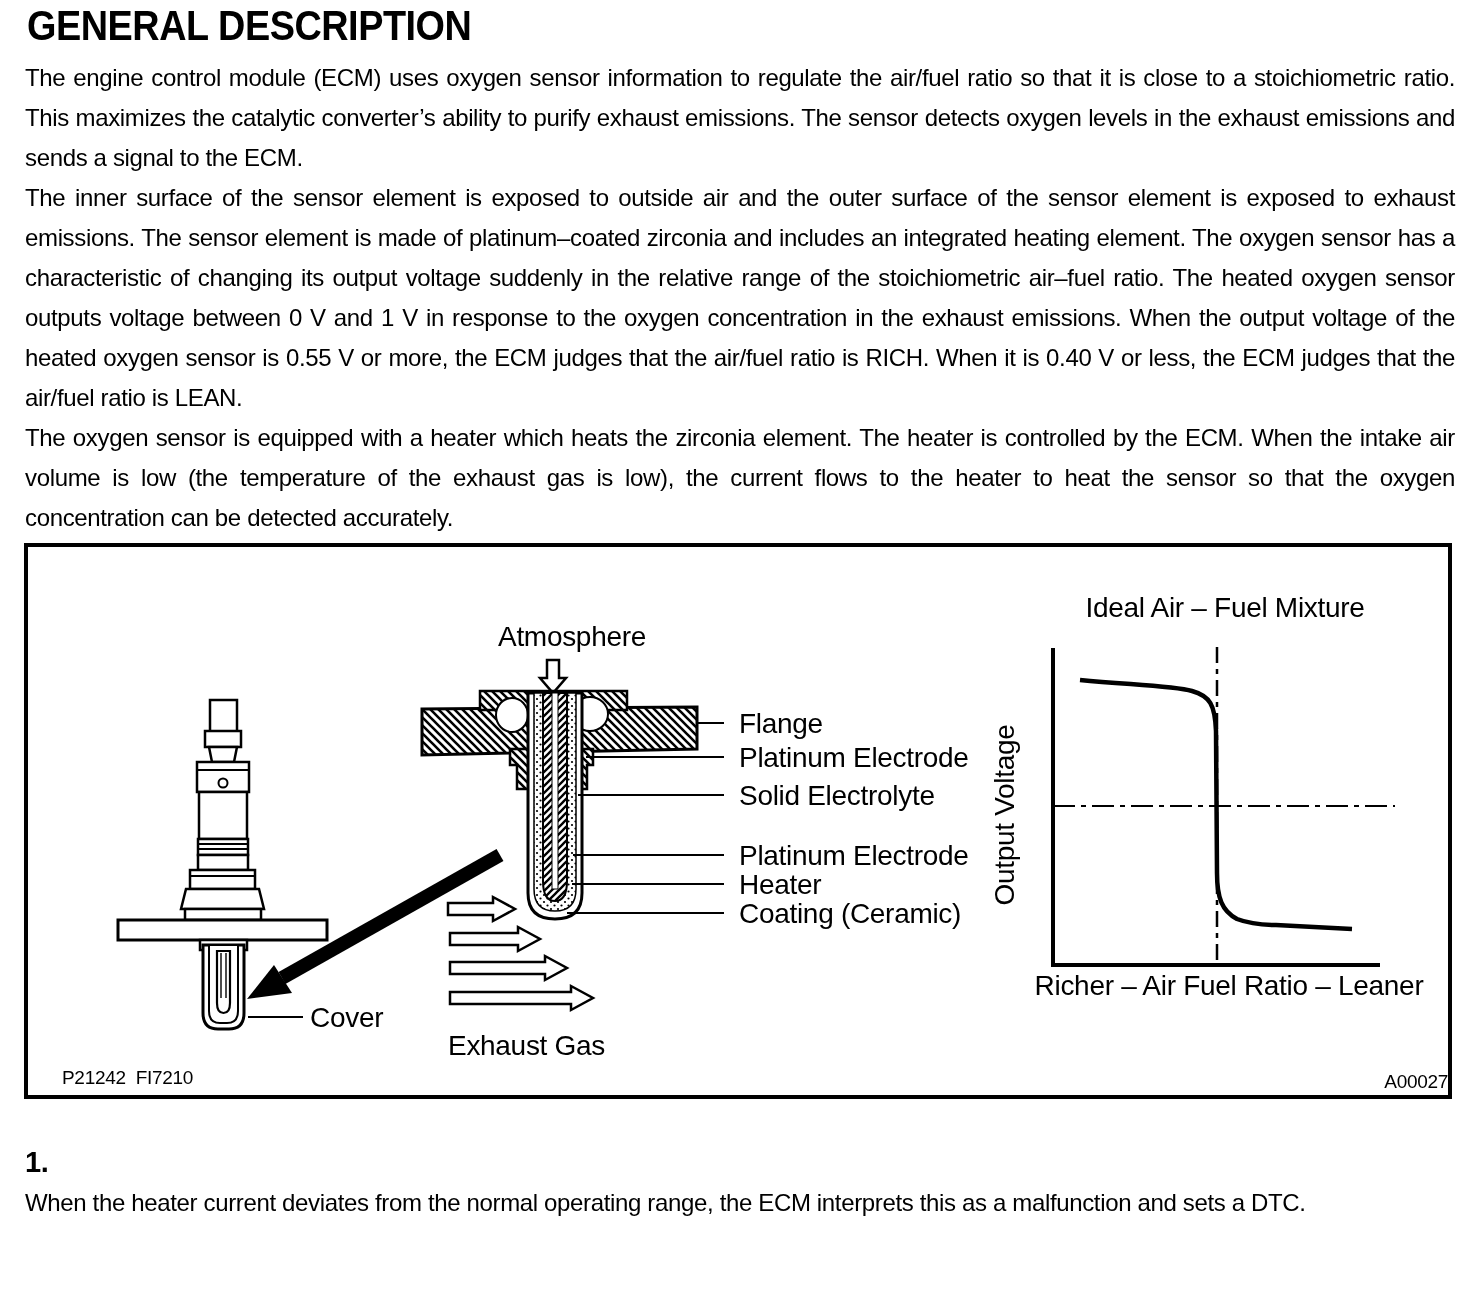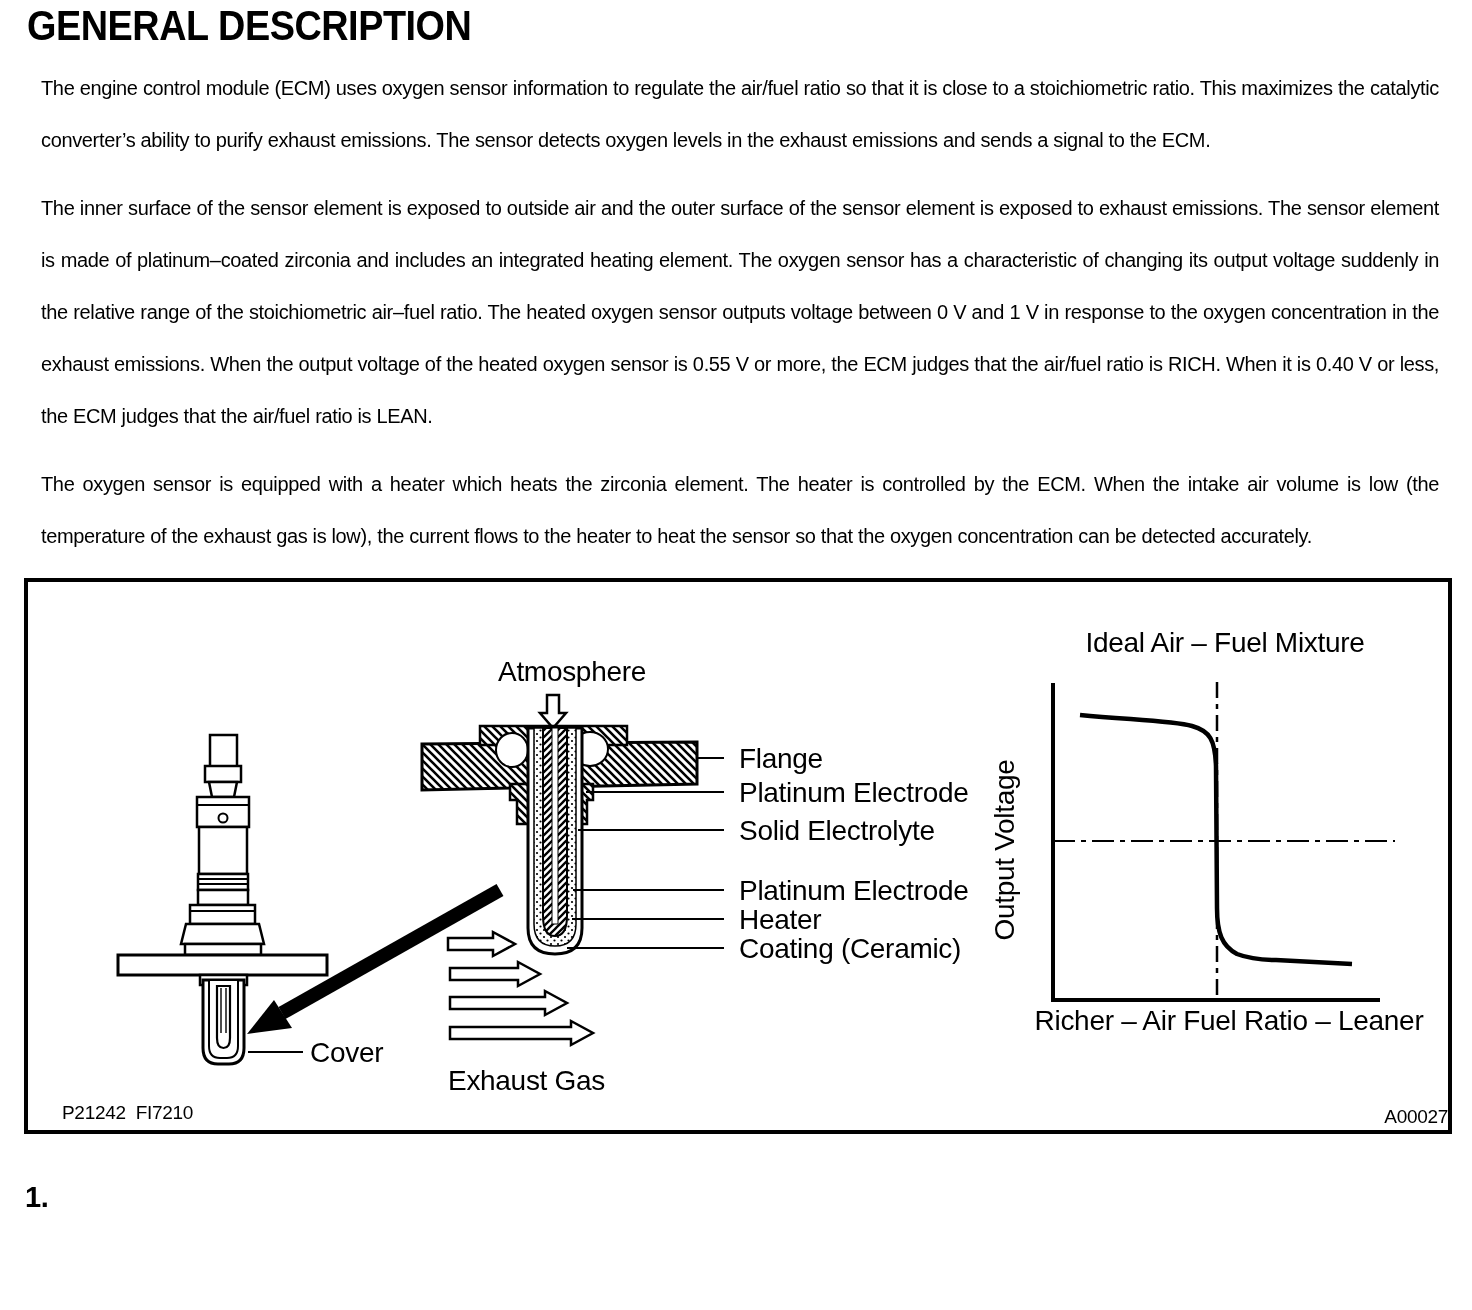--- a/index.html
+++ b/index.html
@@ -15,25 +15,25 @@
     margin: 0 0 12px 2px;
     font-size: 42px;
     font-weight: bold;
     line-height: 40px;
     letter-spacing: -0.5px;
     transform: scaleX(0.90);
     transform-origin: left center;
     white-space: nowrap;
   }
   .body-text {
-    font-size: 20px;
-    line-height: 52px;
+    font-size: 24px;
+    line-height: 40px;
     letter-spacing: -0.35px;
     text-align: justify;
-    margin: 16px;
+    margin: 0;
   }
   .figure-box {
     margin: 5px 0 0 -1px;
     width: 1420px;
     height: 548px;
     border: 4px solid #000;
     background: #fff;
   }
   .figure-box svg { display: block; }
   .section-head {
@@ -169,14 +169,15 @@
       </g>
 
       <text class="fig-code" x="38" y="541" xml:space="preserve">P21242  FI7210</text>
       <text class="fig-code" x="1424" y="545" text-anchor="end">A00027</text>
     </svg>
   </div>
 
   <div class="section-head">
     <span class="num">1.</span>
   </div>
+  <p class="body-text section-body">When the heater current deviates from the normal operating range, the ECM interprets this as a malfunction and sets a DTC.</p>
 
 </div>
 
 </body></html>

